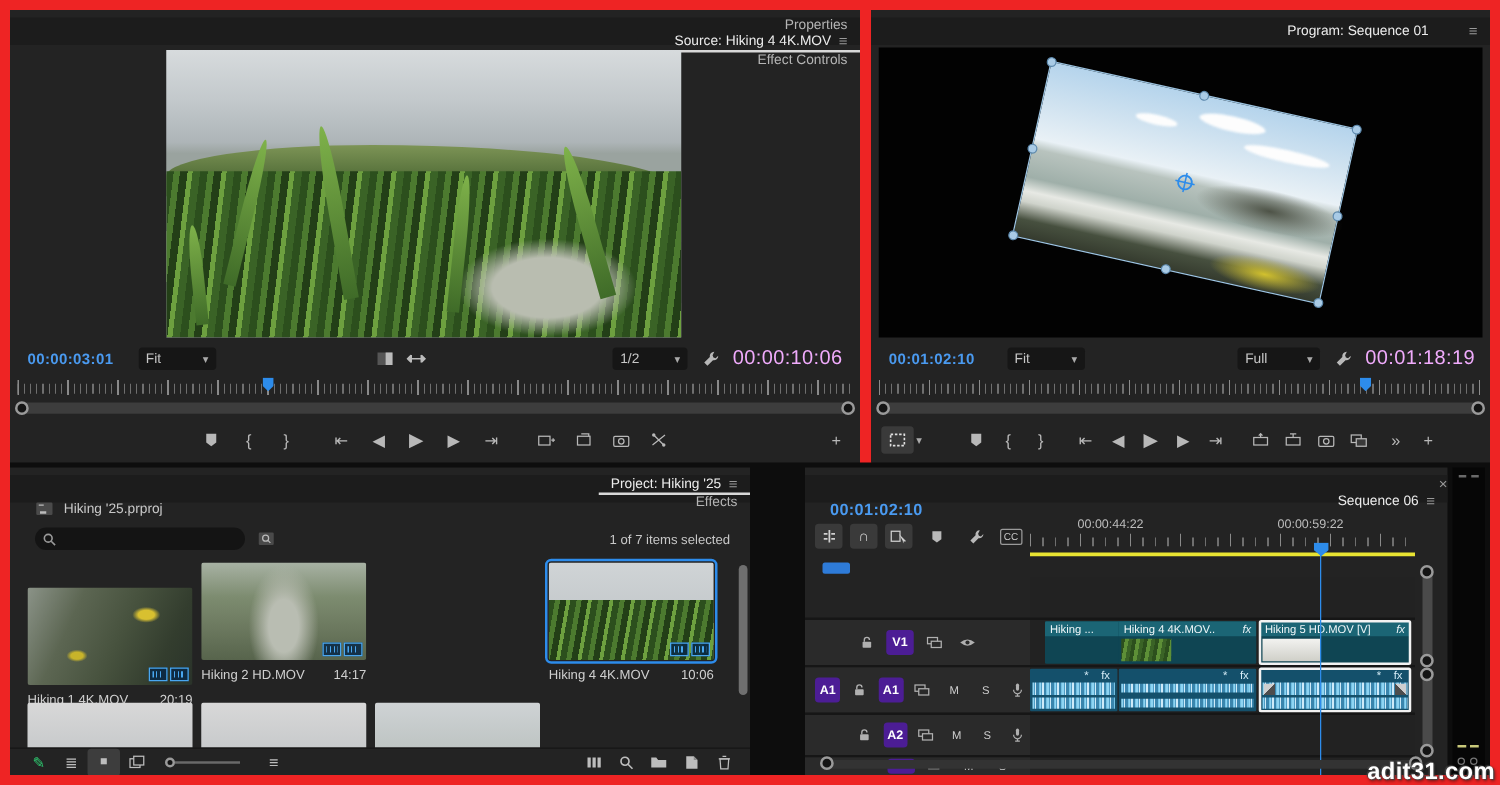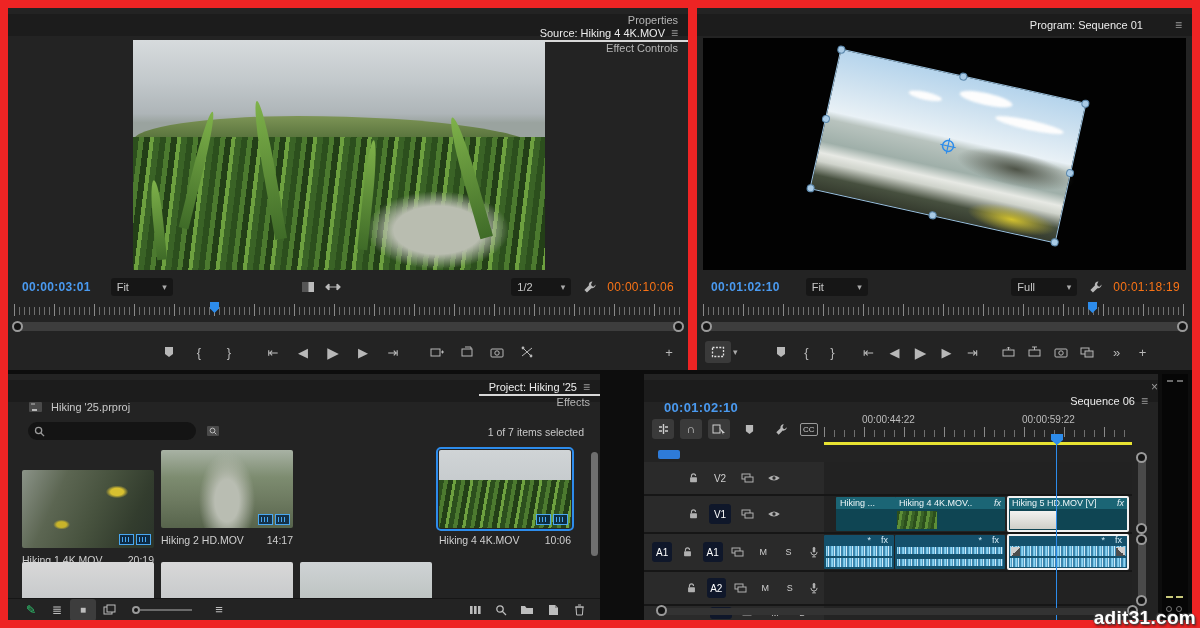--- a/index.html
+++ b/index.html
@@ -7,21 +7,21 @@
   .frame { position:relative; width:1200px; height:628px; background:#ee2424; overflow:hidden; }
   .screen { position:absolute; left:8px; top:8px; width:1184px; height:612px; background:#0d0d0d; overflow:hidden; }
   .panel { position:absolute; background:#232323; color:#c8c8c8; }
 
   
   .tabbar { position:absolute; left:0; top:6px; right:0; height:22px; background:#1c1c1c; display:flex; align-items:flex-end; font-size:11px; color:#b5b5b5;flex-direction:column; }
   .tab { padding:0 10px; height:22px; display:flex; align-items:center; gap:6px; white-space:nowrap; }
   .tab.active { color:#ececec; border-bottom:2px solid #d8d8d8; }
   .hamburger { color:#9a9a9a; font-size:12px; }
   .tc-blue { color:#4a9af0; font-size:12px; font-weight:bold; letter-spacing:.3px; }
-  .tc-grey { color:#f97316; font-size:12px; letter-spacing:.3px; }
+  .tc-grey { color:#f0abfc; font-size:16px; letter-spacing:.3px; }
   .dropdown { background:#161616; border-radius:3px; height:18px; display:flex; align-items:center; justify-content:space-between; padding:0 6px; font-size:11px; color:#c8c8c8; gap:10px; }
   .chev { font-size:9px; color:#aaa; }
   .icon { display:inline-flex; align-items:center; justify-content:center; color:#b8b8b8; }
   .icon svg { display:block; }
   .glyph { color:#b8b8b8; font-size:13px; line-height:1; }
   .ruler-minor { position:absolute; height:8px; background-image:repeating-linear-gradient(90deg,#6f6f6f 0 1px,transparent 1px 5px); }
   .ruler-major { position:absolute; height:12px; background-image:repeating-linear-gradient(90deg,#8a8a8a 0 1px,transparent 1px 40px); }
   .scrollbar-h { position:absolute; height:9px; background:#3d3d3d; border-radius:5px; }
   .knob { position:absolute; width:11px; height:11px; border-radius:50%; background:#141414; border:2px solid #9a9a9a; top:-1px; }
   .playhead-mini { position:absolute; width:9px; height:11px; background:#2d8ceb; clip-path:polygon(0 0,100% 0,100% 60%,50% 100%,0 60%); }
@@ -85,21 +85,21 @@
   #timeline-panel { left:636px; top:366px; width:514px; height:246px; overflow:hidden; }
   #tl-toolbar { position:absolute; left:8px; top:44px; display:flex; align-items:center; gap:6px; }
   .tgl { width:22px; height:20px; background:#3a3a3a; border-radius:3px; display:flex; align-items:center; justify-content:center; color:#d0d0d0; }
   .ccbox { border:1px solid #9a9a9a; border-radius:2px; font-size:8px; padding:1px 2px; color:#c8c8c8; }
   #tl-ruler { position:absolute; left:180px; top:40px; width:308px; height:30px; }
   .tl-label { position:absolute; top:0; font-size:10px; color:#bdbdbd; }
   #workbar { position:absolute; left:180px; top:68px; width:308px; height:3px; background:#e8e332; }
   .lane-sep { position:absolute; left:0; right:26px; height:2px; background:#161616; }
   .track-row { position:absolute; left:0; width:180px; background:#2a2a2a; display:flex; align-items:center; gap:5px; font-size:10px; color:#b5b5b5; }
   .tbox { width:22px; height:20px; border-radius:3px; display:flex; align-items:center; justify-content:center; background:transparent; font-size:10px; color:#cfcfcf; }
-  .tbox.blue { background:#0f172a; color:#fff; font-weight:normal; }
+  .tbox.blue { background:#4c1d95; color:#fff; font-weight:bold; }
   .lane { position:absolute; left:180px; width:308px; background:#222; }
   .clip { position:absolute; top:1px; bottom:1px; background:#0f4553; border-radius:1px; overflow:hidden; }
   .clip .title { height:12px; background:#1b6575; color:#eef6f8; font-size:9px; display:flex; align-items:center; justify-content:space-between; padding:0 4px; white-space:nowrap; overflow:hidden; }
   .clip.sel { outline:2px solid #f2f2f2; outline-offset:-1px; }
   .clip .fx { font-style:italic; font-size:9px; color:#e8f2f6; }
   .clip-thumb { position:absolute; left:2px; top:14px; bottom:2px; width:40px; }
   .aclip { position:absolute; top:1px; bottom:1px; background:#14506b; border-radius:1px; overflow:hidden; }
   .aclip.sel { outline:2px solid #f2f2f2; outline-offset:-1px; }
   .aclip .ahead { height:10px; display:flex; justify-content:flex-end; gap:10px; padding:0 6px; align-items:center; color:#d5ecf7; font-size:9px; }
   .wave { position:absolute; left:2px; right:2px; height:10px; background-image:repeating-linear-gradient(90deg,#8fd4f2 0 1px,#4f9cc4 1px 2px,#cfeaf8 2px 3px,#3a85ad 3px 5px,#74c2e4 5px 6px); }
@@ -559,41 +559,20 @@
     <div id="tl-ruler">
       <span class="tl-label" style="left:38px;">00:00:44:22</span>
       <span class="tl-label" style="left:198px;">00:00:59:22</span>
       <div class="ruler-minor" style="left:0;right:0;top:16px;height:7px;background-image:repeating-linear-gradient(90deg,#6f6f6f 0 1px,transparent 1px 10px);"></div>
       <div class="ruler-major" style="left:0;right:0;top:13px;height:10px;background-image:repeating-linear-gradient(90deg,#8a8a8a 0 1px,transparent 1px 40px);"></div>
     </div>
     <div id="workbar"></div>
 
     <div style="position:absolute;left:14px;top:76px;width:22px;height:9px;background:#2e7bd8;border-radius:2px;"></div>
 
-    <div class="track-row" style="top:88px;height:32px;">
-      <span class="tbox" style="margin-left:38px;">
-            <svg width="11" height="12" viewBox="0 0 16 16">
-              <rect x="3" y="7" width="10" height="7" rx="1" fill="#b0b0b0"></rect>
-              <path d="M5 7V5a3 3 0 0 1 6 0" fill="none" stroke="#b0b0b0" stroke-width="1.6"></path>
-            </svg>
-          </span>
-      <span class="tbox">V2</span>
-      <span class="tbox">
-            <svg width="13" height="11" viewBox="0 0 13 11">
-              <rect x="1" y="1" width="8" height="5" fill="none" stroke="#b0b0b0"></rect>
-              <rect x="4" y="4" width="8" height="5" fill="#2a2a2a" stroke="#b0b0b0"></rect>
-            </svg>
-          </span>
-      <span class="tbox">
-            <svg width="14" height="10" viewBox="0 0 16 12">
-              <path d="M1 6Q8 0 15 6 8 12 1 6z" fill="#b0b0b0"></path>
-              <circle cx="8" cy="6" r="2" fill="#2a2a2a"></circle>
-            </svg>
-          </span>
-    </div>
     <div class="lane" style="top:88px;height:32px;"></div>
     <div class="lane-sep" style="top:120px;"></div>
 
     <div class="track-row" style="top:122px;height:36px;">
       <span class="tbox" style="margin-left:38px;">
             <svg width="11" height="12" viewBox="0 0 16 16">
               <rect x="3" y="7" width="10" height="7" rx="1" fill="#b0b0b0"></rect>
               <path d="M5 7V5a3 3 0 0 1 6 0" fill="none" stroke="#b0b0b0" stroke-width="1.6"></path>
             </svg>
           </span>

